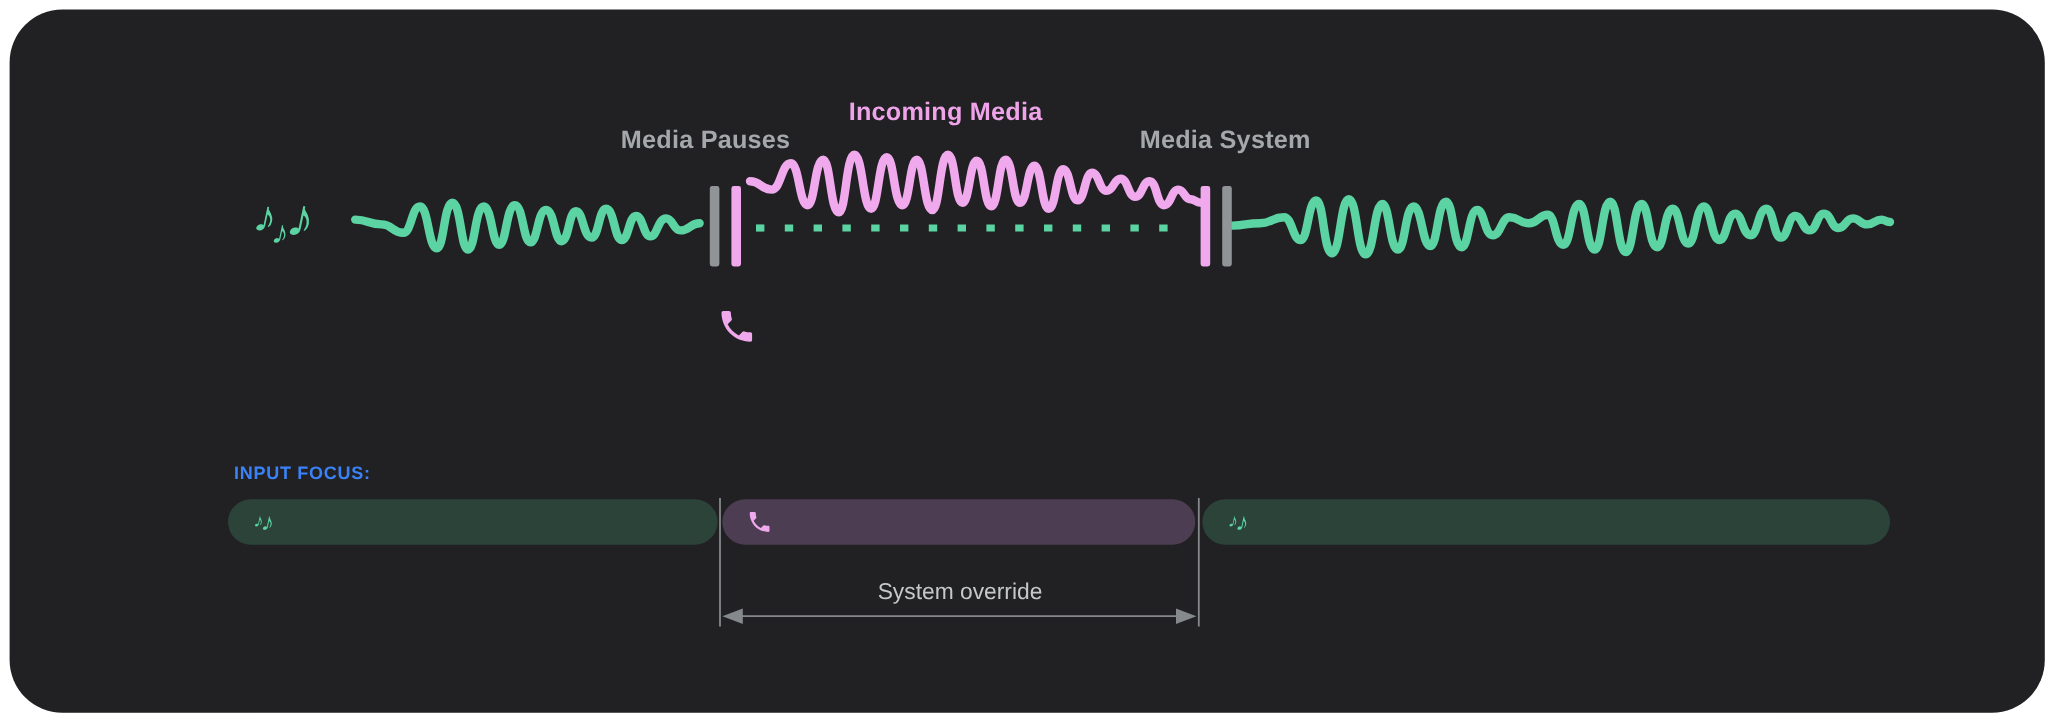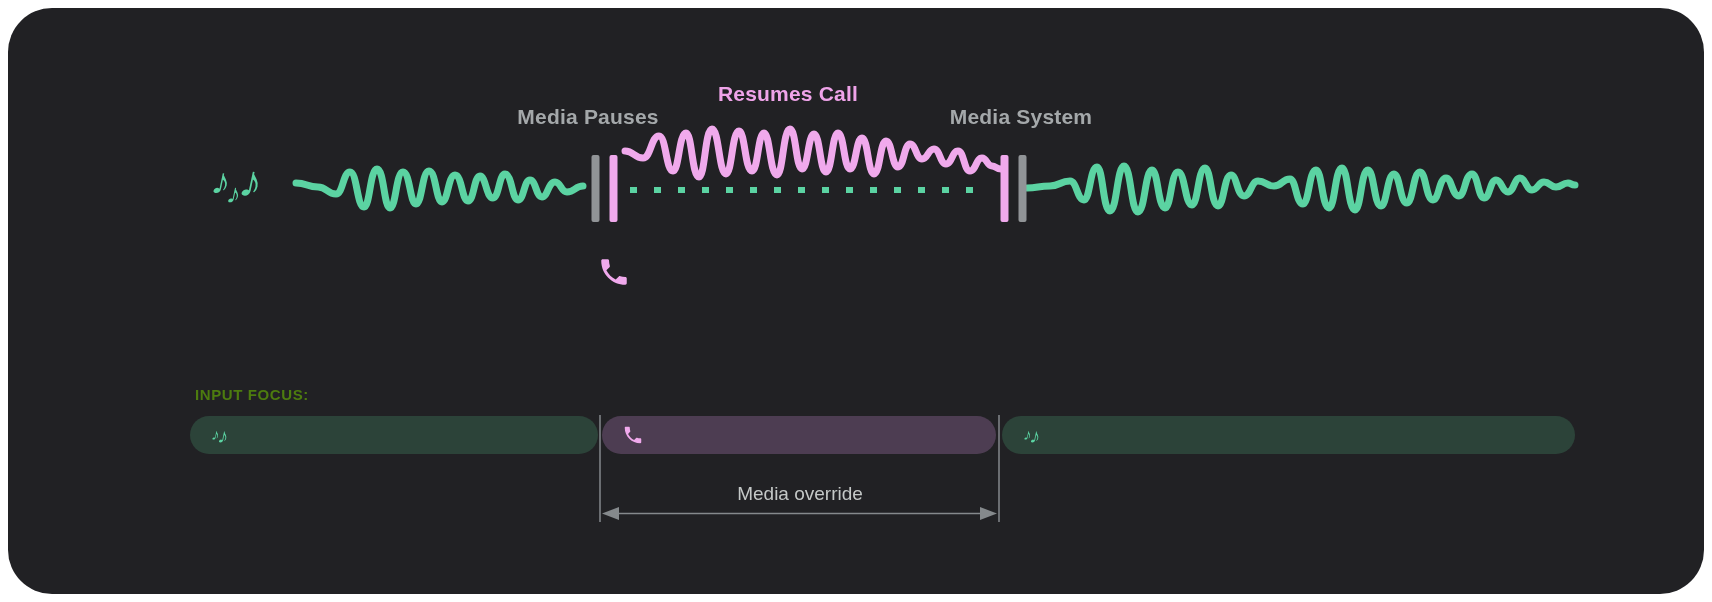--- a/index.html
+++ b/index.html
@@ -15,21 +15,21 @@
   .lbl { position:absolute; z-index:2; white-space:nowrap; }
   .lbl-pauses, .lbl-resumes {
     transform:translateX(-50%);
     color:#a4a8aa; font-size:21px; font-weight:600; letter-spacing:.2px;text-align:center;
   }
   .lbl-call {
     transform:translateX(-50%);
     color:#efa3e9; font-size:21px; font-weight:700; letter-spacing:.2px;
   }
   .lbl-input-focus {
-    color:#4d7c0f; font-size:15px; font-weight:700; letter-spacing:.6px;
+    color:#3b82f6; font-size:15px; font-weight:700; letter-spacing:.6px;
   }
   .lbl-override {
     transform:translateX(-50%);
     color:#c4c8c7; font-size:19px; font-weight:400;
   }
 
   .notes { position:absolute; z-index:2; display:flex; align-items:flex-end; color:#5bd3a2; line-height:1; }
   .notes .n { display:inline-block; transform-origin:bottom center; }
   .notes-top .n1 { font-size:38px; transform:translateY(-6px) rotate(12deg); }
   .notes-top .n2 { font-size:28px; transform:translateY(2px) rotate(12deg); margin-left:-3px; }
@@ -101,21 +101,21 @@
 
     <line x1="600" y1="415" x2="600" y2="522" stroke="#85898c" stroke-width="1.5"></line>
     <line x1="999" y1="415" x2="999" y2="522" stroke="#85898c" stroke-width="1.5"></line>
 
     <line x1="608" y1="513.5" x2="991" y2="513.5" stroke="#85898c" stroke-width="1.5"></line>
     <polygon points="602,513.5 619,507 619,520" fill="#85898c"></polygon>
     <polygon points="997,513.5 980,507 980,520" fill="#85898c"></polygon>
   </svg>
 
   <div class="lbl lbl-pauses" style="left:588px; top:105px;">Media Pauses</div>
-  <div class="lbl lbl-call" style="left:788px; top:82px;">Resumes Call</div>
+  <div class="lbl lbl-call" style="left:788px; top:82px;">Incoming Media</div>
   <div class="lbl lbl-resumes" style="left:1021px; top:105px;">Media System</div>
 
   <div class="notes notes-top" style="left:208px; top:160px;">
     <span class="n n1">♪</span>
     <span class="n n2">♪</span>
     <span class="n n3">♪</span>
   </div>
 
   <svg class="phone-top" width="34" height="34" viewBox="0 0 24 24">
     <path fill="#f0a9ec" d="M6.62 10.79c1.44 2.83 3.76 5.14 6.59 6.59l2.2-2.2c.27-.27.67-.36 1.02-.24 1.12.37 2.33.57 3.57.57.55 0 1 .45 1 1V20c0 .55-.45 1-1 1-9.39 0-17-7.61-17-17 0-.55.45-1 1-1h3.5c.55 0 1 .45 1 1 0 1.25.2 2.45.57 3.57.11.35.03.74-.24 1.02l-2.2 2.2z"></path>
@@ -136,14 +136,14 @@
     </svg>
   </div>
 
   <div class="focus-bar focus-media bar-3">
     <div class="notes notes-sm" style="position:static;">
       <span class="n n1">♪</span>
       <span class="n n2">♪</span>
     </div>
   </div>
 
-  <div class="lbl lbl-override" style="left:800px; top:483px;">Media override</div>
+  <div class="lbl lbl-override" style="left:800px; top:483px;">System override</div>
 </div>
 
 </body></html>

